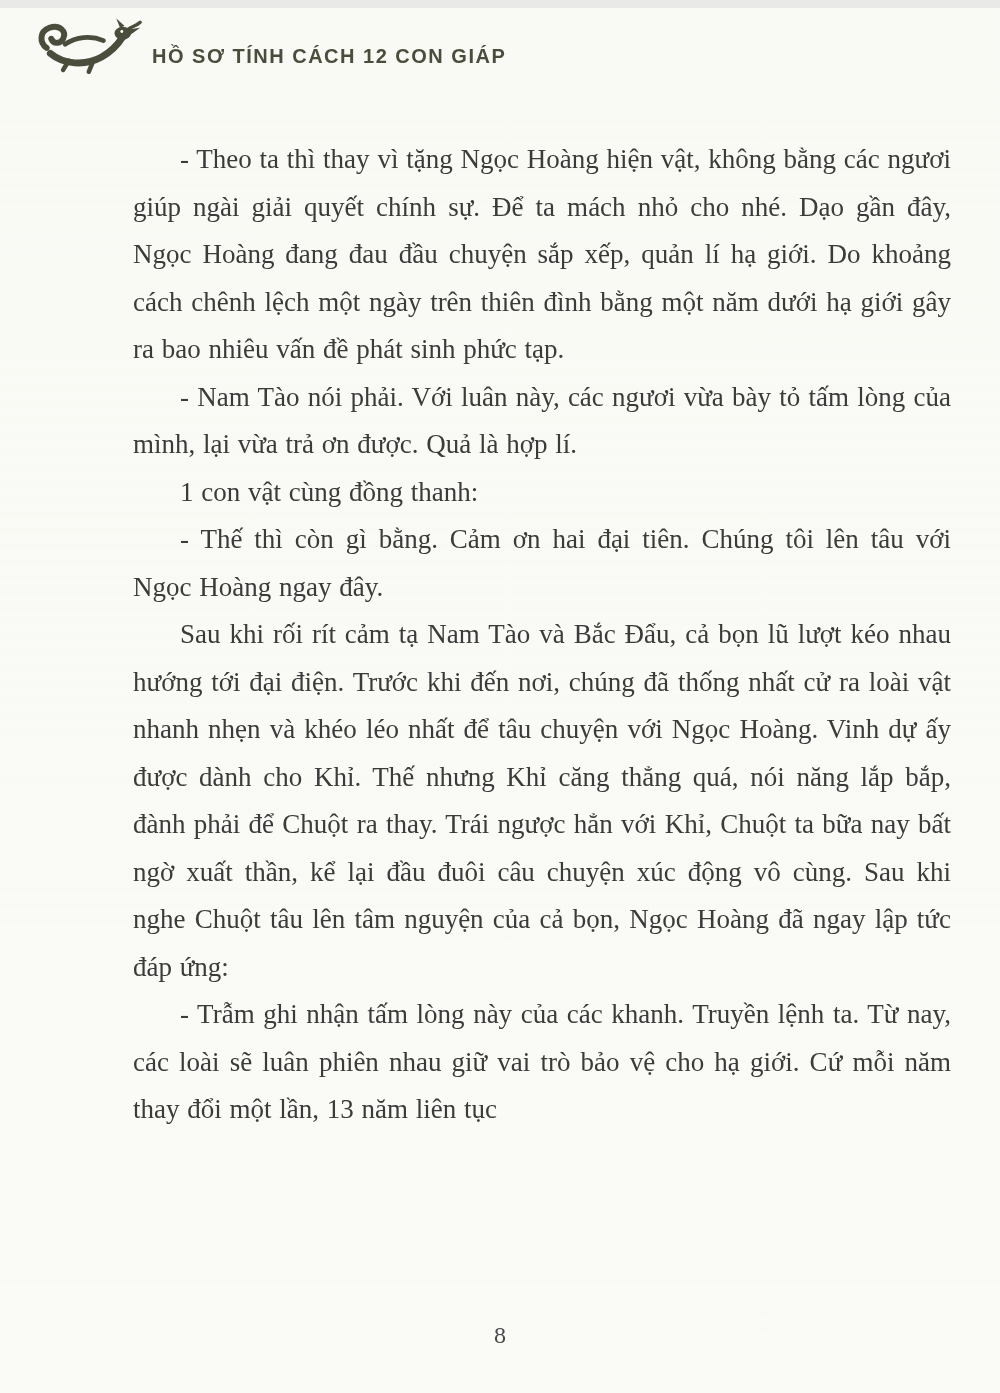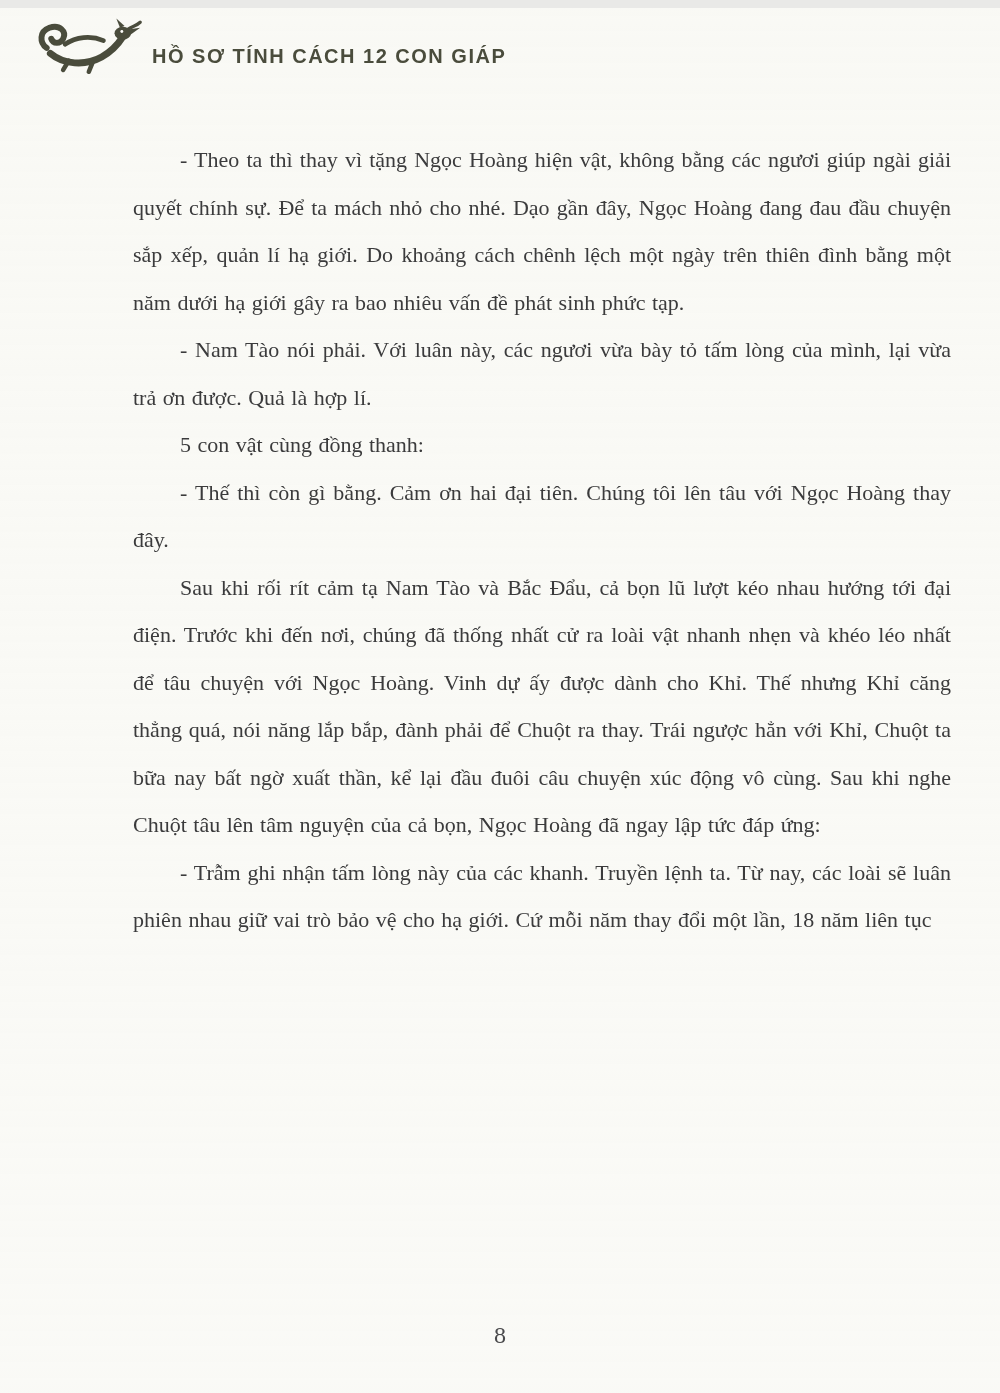--- a/index.html
+++ b/index.html
@@ -56,21 +56,21 @@
 
   .body-text {
     position: absolute;
     top: 128px;
     left: 133px;
     width: 818px;
     z-index: 2;
   }
 
   .body-text p {
-    font-size: 22px;
+    font-size: 27px;
     line-height: 47.5px;
     color: #3b3b3c;
     text-align: justify;
     text-indent: 47px;
     word-spacing: 1px;
   }
 
   .page-number {
     position: absolute;
     bottom: 52px;
@@ -113,21 +113,21 @@
       </g>
 
       <circle cx="98" cy="16" r="1.6" fill="#fcfcfa"></circle>
     </svg>
     <div class="header-title">HỒ SƠ TÍNH CÁCH 12 CON GIÁP</div>
   </div>
 
   <div class="body-text">
     <p>- Theo ta thì thay vì tặng Ngọc Hoàng hiện vật, không bằng các ngươi giúp ngài giải quyết chính sự. Để ta mách nhỏ cho nhé. Dạo gần đây, Ngọc Hoàng đang đau đầu chuyện sắp xếp, quản lí hạ giới. Do khoảng cách chênh lệch một ngày trên thiên đình bằng một năm dưới hạ giới gây ra bao nhiêu vấn đề phát sinh phức tạp.</p>
     <p>- Nam Tào nói phải. Với luân này, các ngươi vừa bày tỏ tấm lòng của mình, lại vừa trả ơn được. Quả là hợp lí.</p>
-    <p>5 con vật cùng đồng thanh:</p>
-    <p>- Thế thì còn gì bằng. Cảm ơn hai đại tiên. Chúng tôi lên tâu với Ngọc Hoàng thay đây.</p>
+    <p>1 con vật cùng đồng thanh:</p>
+    <p>- Thế thì còn gì bằng. Cảm ơn hai đại tiên. Chúng tôi lên tâu với Ngọc Hoàng ngay đây.</p>
     <p>Sau khi rối rít cảm tạ Nam Tào và Bắc Đẩu, cả bọn lũ lượt kéo nhau hướng tới đại điện. Trước khi đến nơi, chúng đã thống nhất cử ra loài vật nhanh nhẹn và khéo léo nhất để tâu chuyện với Ngọc Hoàng. Vinh dự ấy được dành cho Khỉ. Thế nhưng Khỉ căng thẳng quá, nói năng lắp bắp, đành phải để Chuột ra thay. Trái ngược hẳn với Khỉ, Chuột ta bữa nay bất ngờ xuất thần, kể lại đầu đuôi câu chuyện xúc động vô cùng. Sau khi nghe Chuột tâu lên tâm nguyện của cả bọn, Ngọc Hoàng đã ngay lập tức đáp ứng:</p>
-    <p>- Trẫm ghi nhận tấm lòng này của các khanh. Truyền lệnh ta. Từ nay, các loài sẽ luân phiên nhau giữ vai trò bảo vệ cho hạ giới. Cứ mỗi năm thay đổi một lần, 18 năm liên tục</p>
+    <p>- Trẫm ghi nhận tấm lòng này của các khanh. Truyền lệnh ta. Từ nay, các loài sẽ luân phiên nhau giữ vai trò bảo vệ cho hạ giới. Cứ mỗi năm thay đổi một lần, 13 năm liên tục</p>
   </div>
 
   <div class="page-number">8</div>
 
 </div>
 
 </body></html>

